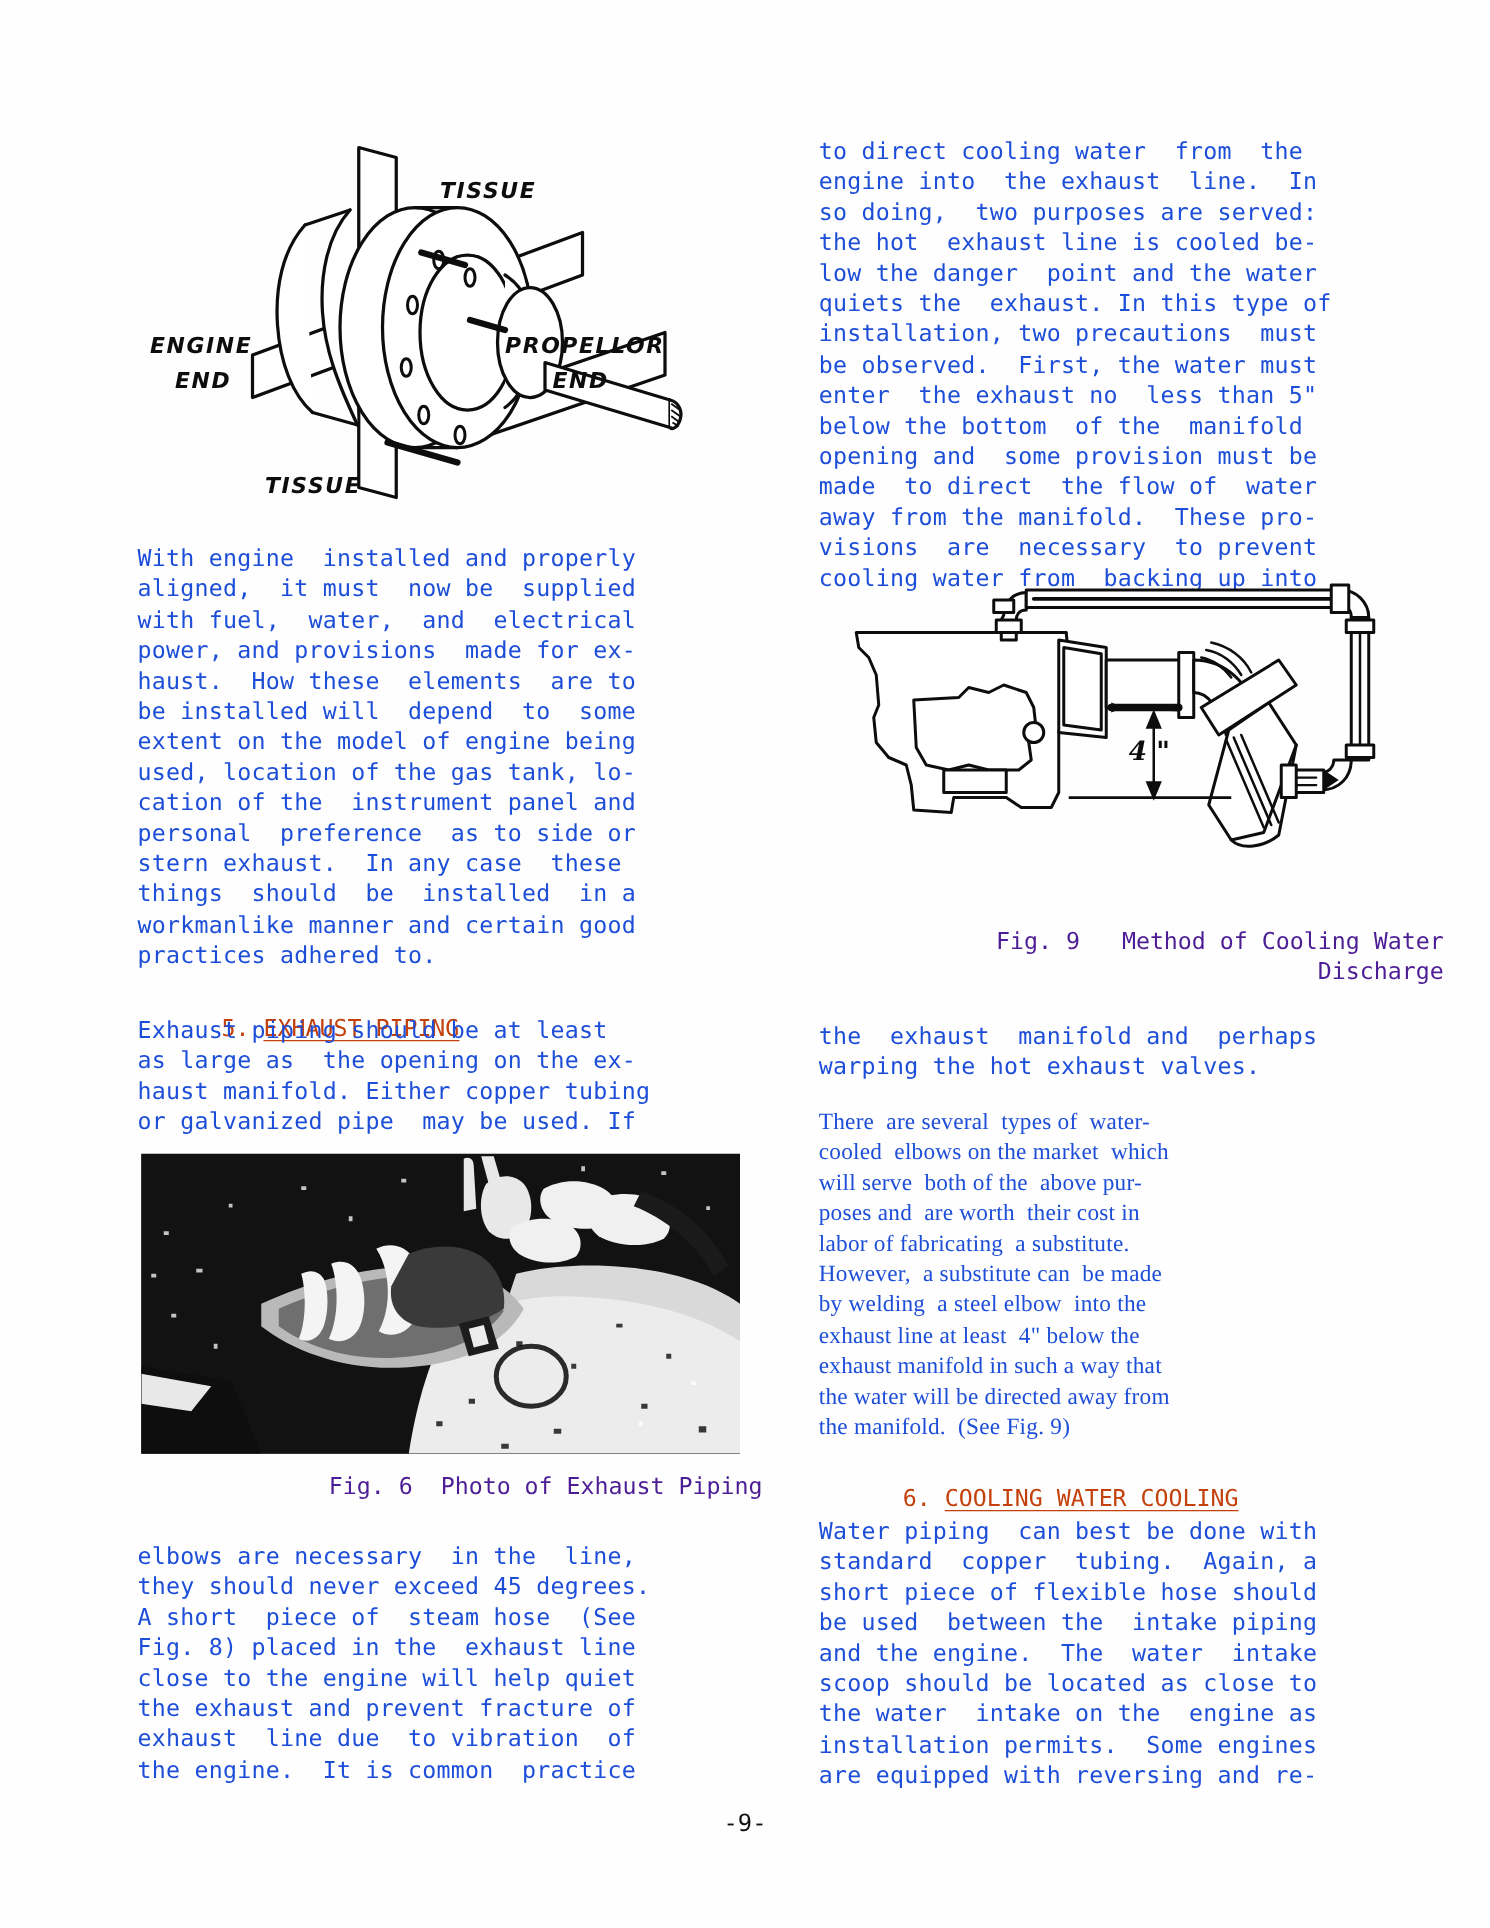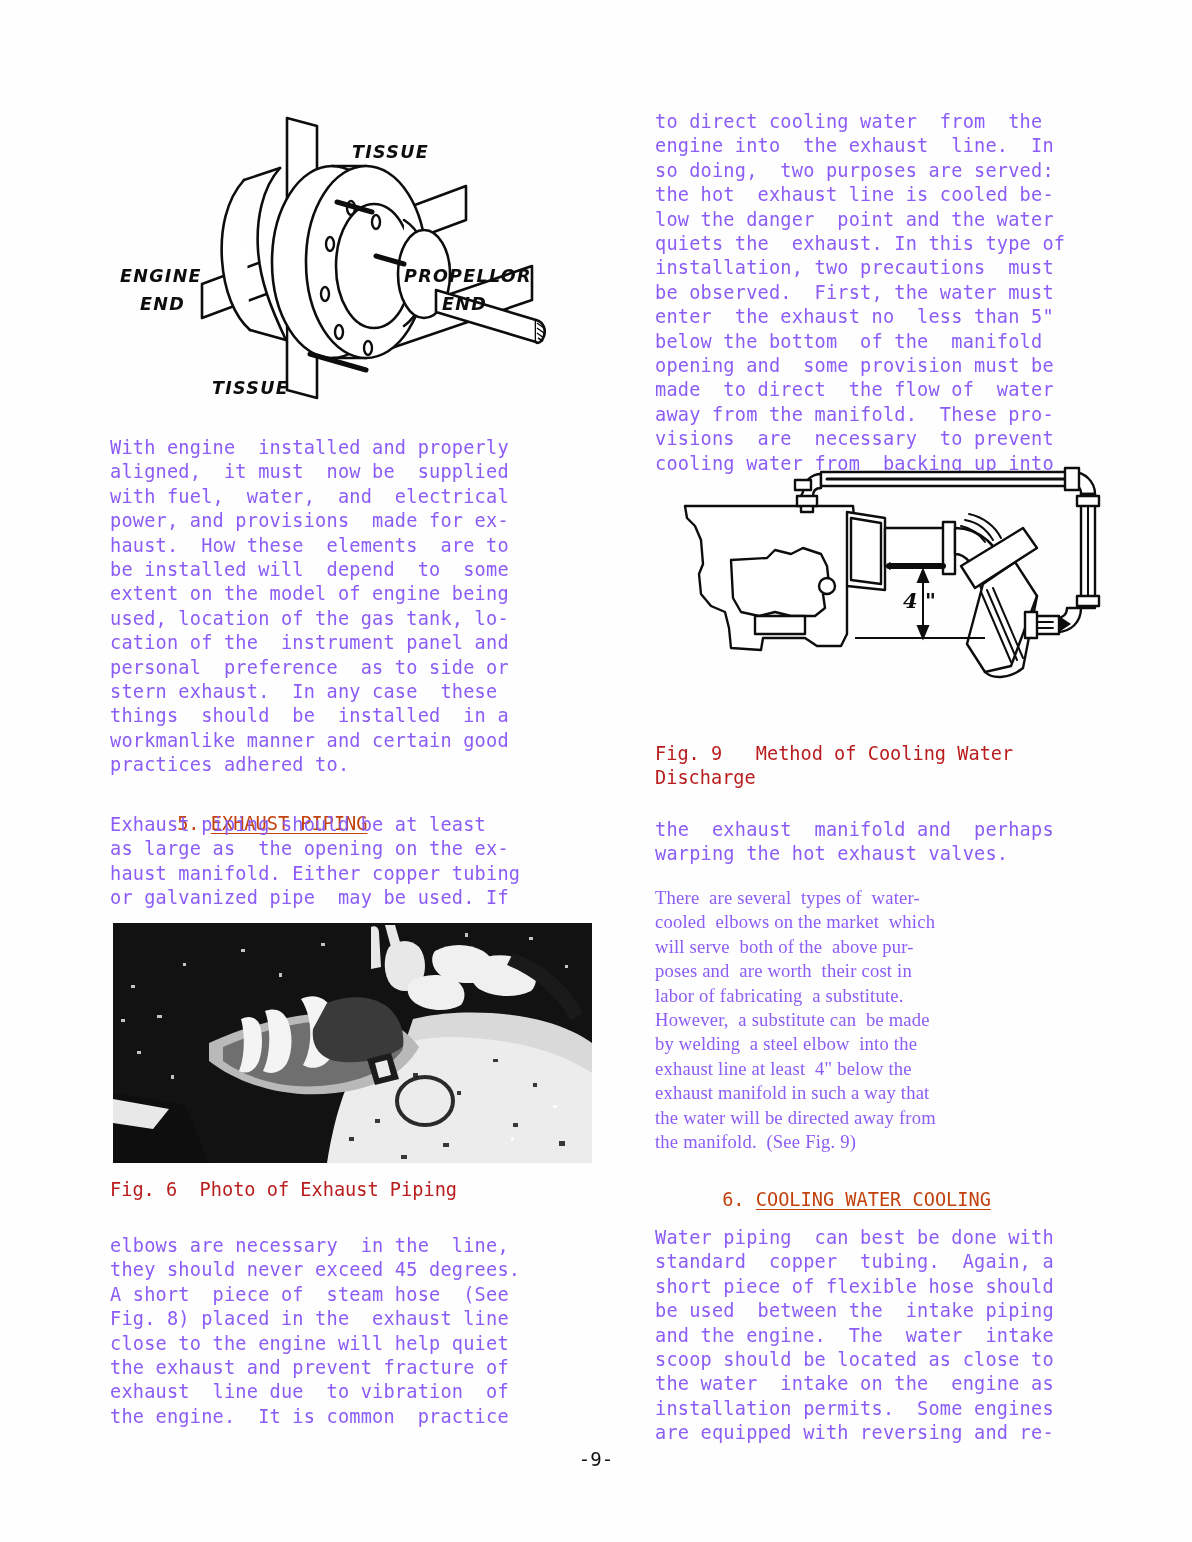--- a/index.html
+++ b/index.html
@@ -31,42 +31,42 @@
   .col-left  { left: 110px; }
   .col-right { left: 655px; }
 
   
   .body-text {
     font-family: "DejaVu Sans Mono", "Liberation Mono", monospace;
     font-size: 18.6px;
     line-height: 24.4px;
     letter-spacing: 0.2px;
     white-space: pre;
-    color: #8b5cf6;
+    color: #1d4ed8;
   }
 
   .heading {
     font-family: "DejaVu Sans Mono", "Liberation Mono", monospace;
     font-size: 18.6px;
     line-height: 24.4px;
     white-space: pre;
     color: #c2410c;
   }
   .heading .u {
     text-decoration: underline;
     text-underline-offset: 3px;
   }
 
   .caption {
     font-family: "DejaVu Sans Mono", "Liberation Mono", monospace;
     font-size: 18.6px;
     line-height: 24.4px;
     white-space: pre;
-    text-align: left;
-    color: #b91c1c;
+    text-align: right;
+    color: #4c1d95;
   }
 
   .page-number {
     position: absolute;
     left: 0;
     right: 0;
     top: 1448px;
     text-align: center;
     font-family: "DejaVu Sans Mono", "Liberation Mono", monospace;
     font-size: 19px;
@@ -315,21 +315,21 @@
 by welding  a steel elbow  into the
 exhaust line at least  4" below the
 exhaust manifold in such a way that
 the water will be directed away from
 the manifold.  (See Fig. 9)</div>
 
     <div class="tb heading" style="top:1164px; left:0;">
       <span>6.</span><span> </span><span class="u">COOLING WATER COOLING</span>
     </div>
 
-    <div class="tb body-text" style="top:1214px; left:0;margin-top:12px;">Water piping  can best be done with
+    <div class="tb body-text" style="top:1214px; left:0;">Water piping  can best be done with
 standard  copper  tubing.  Again, a
 short piece of flexible hose should
 be used  between the  intake piping
 and the engine.  The  water  intake
 scoop should be located as close to
 the water  intake on the  engine as
 installation permits.  Some engines
 are equipped with reversing and re-</div>
   </div>
 

